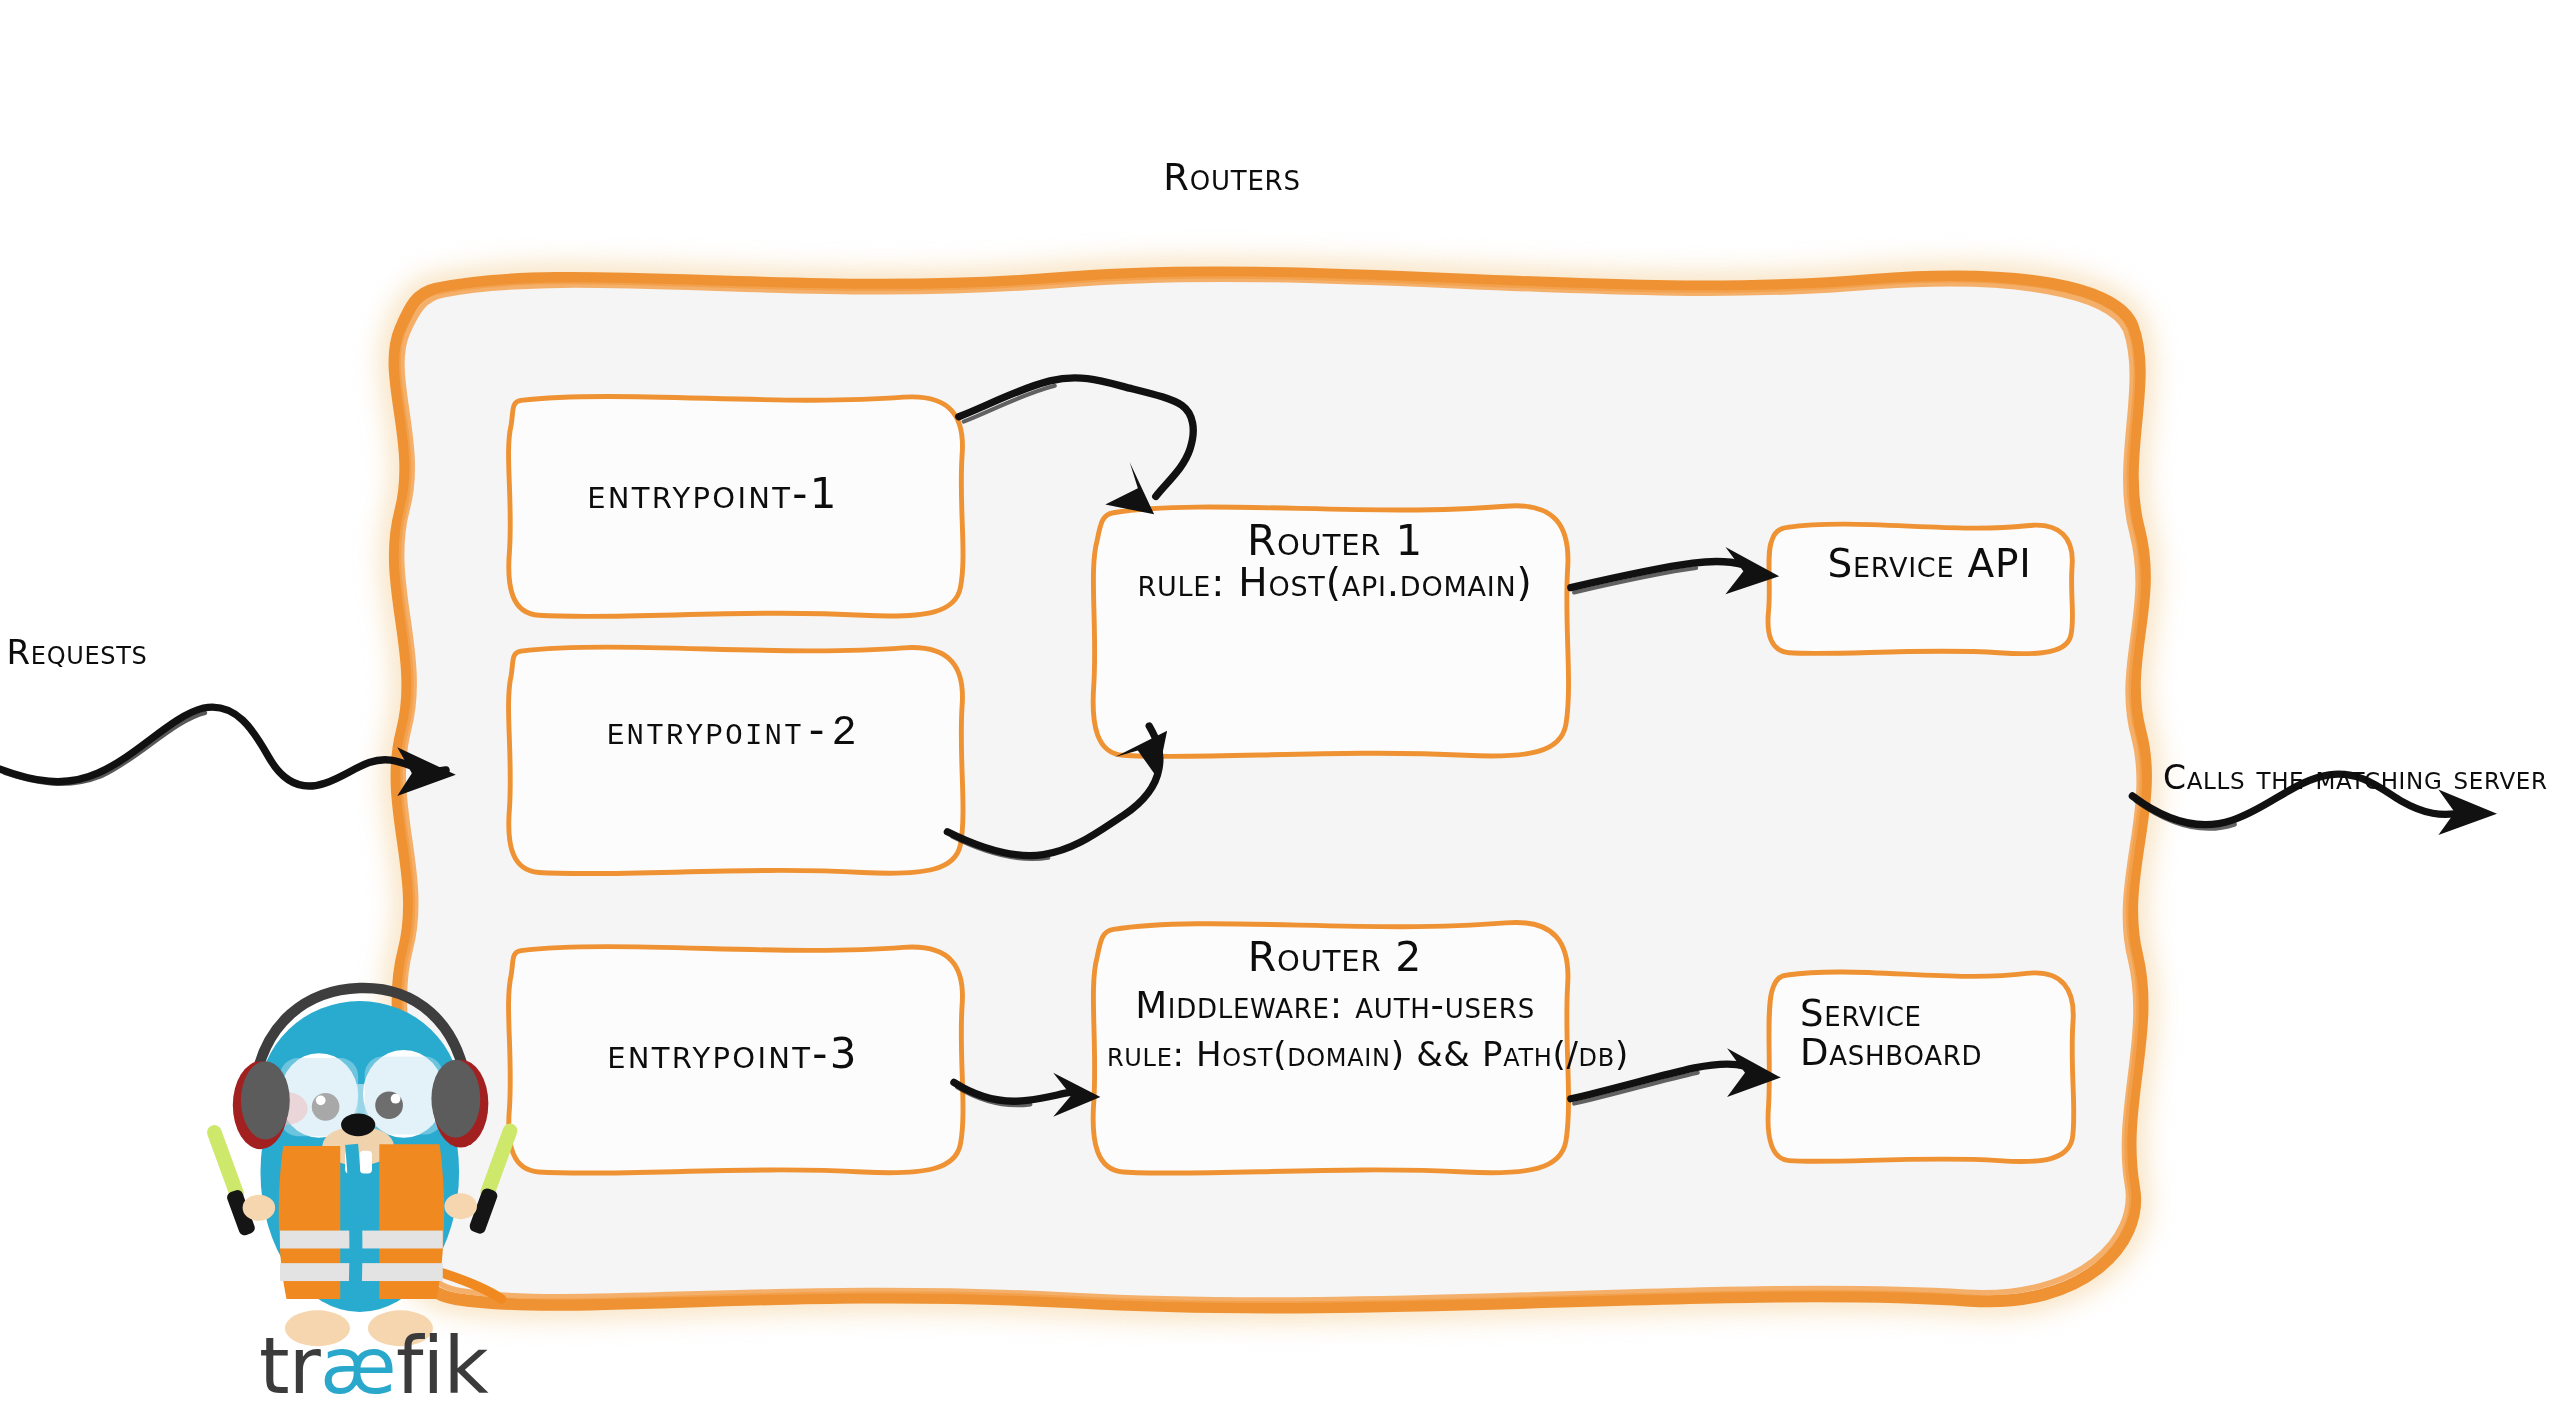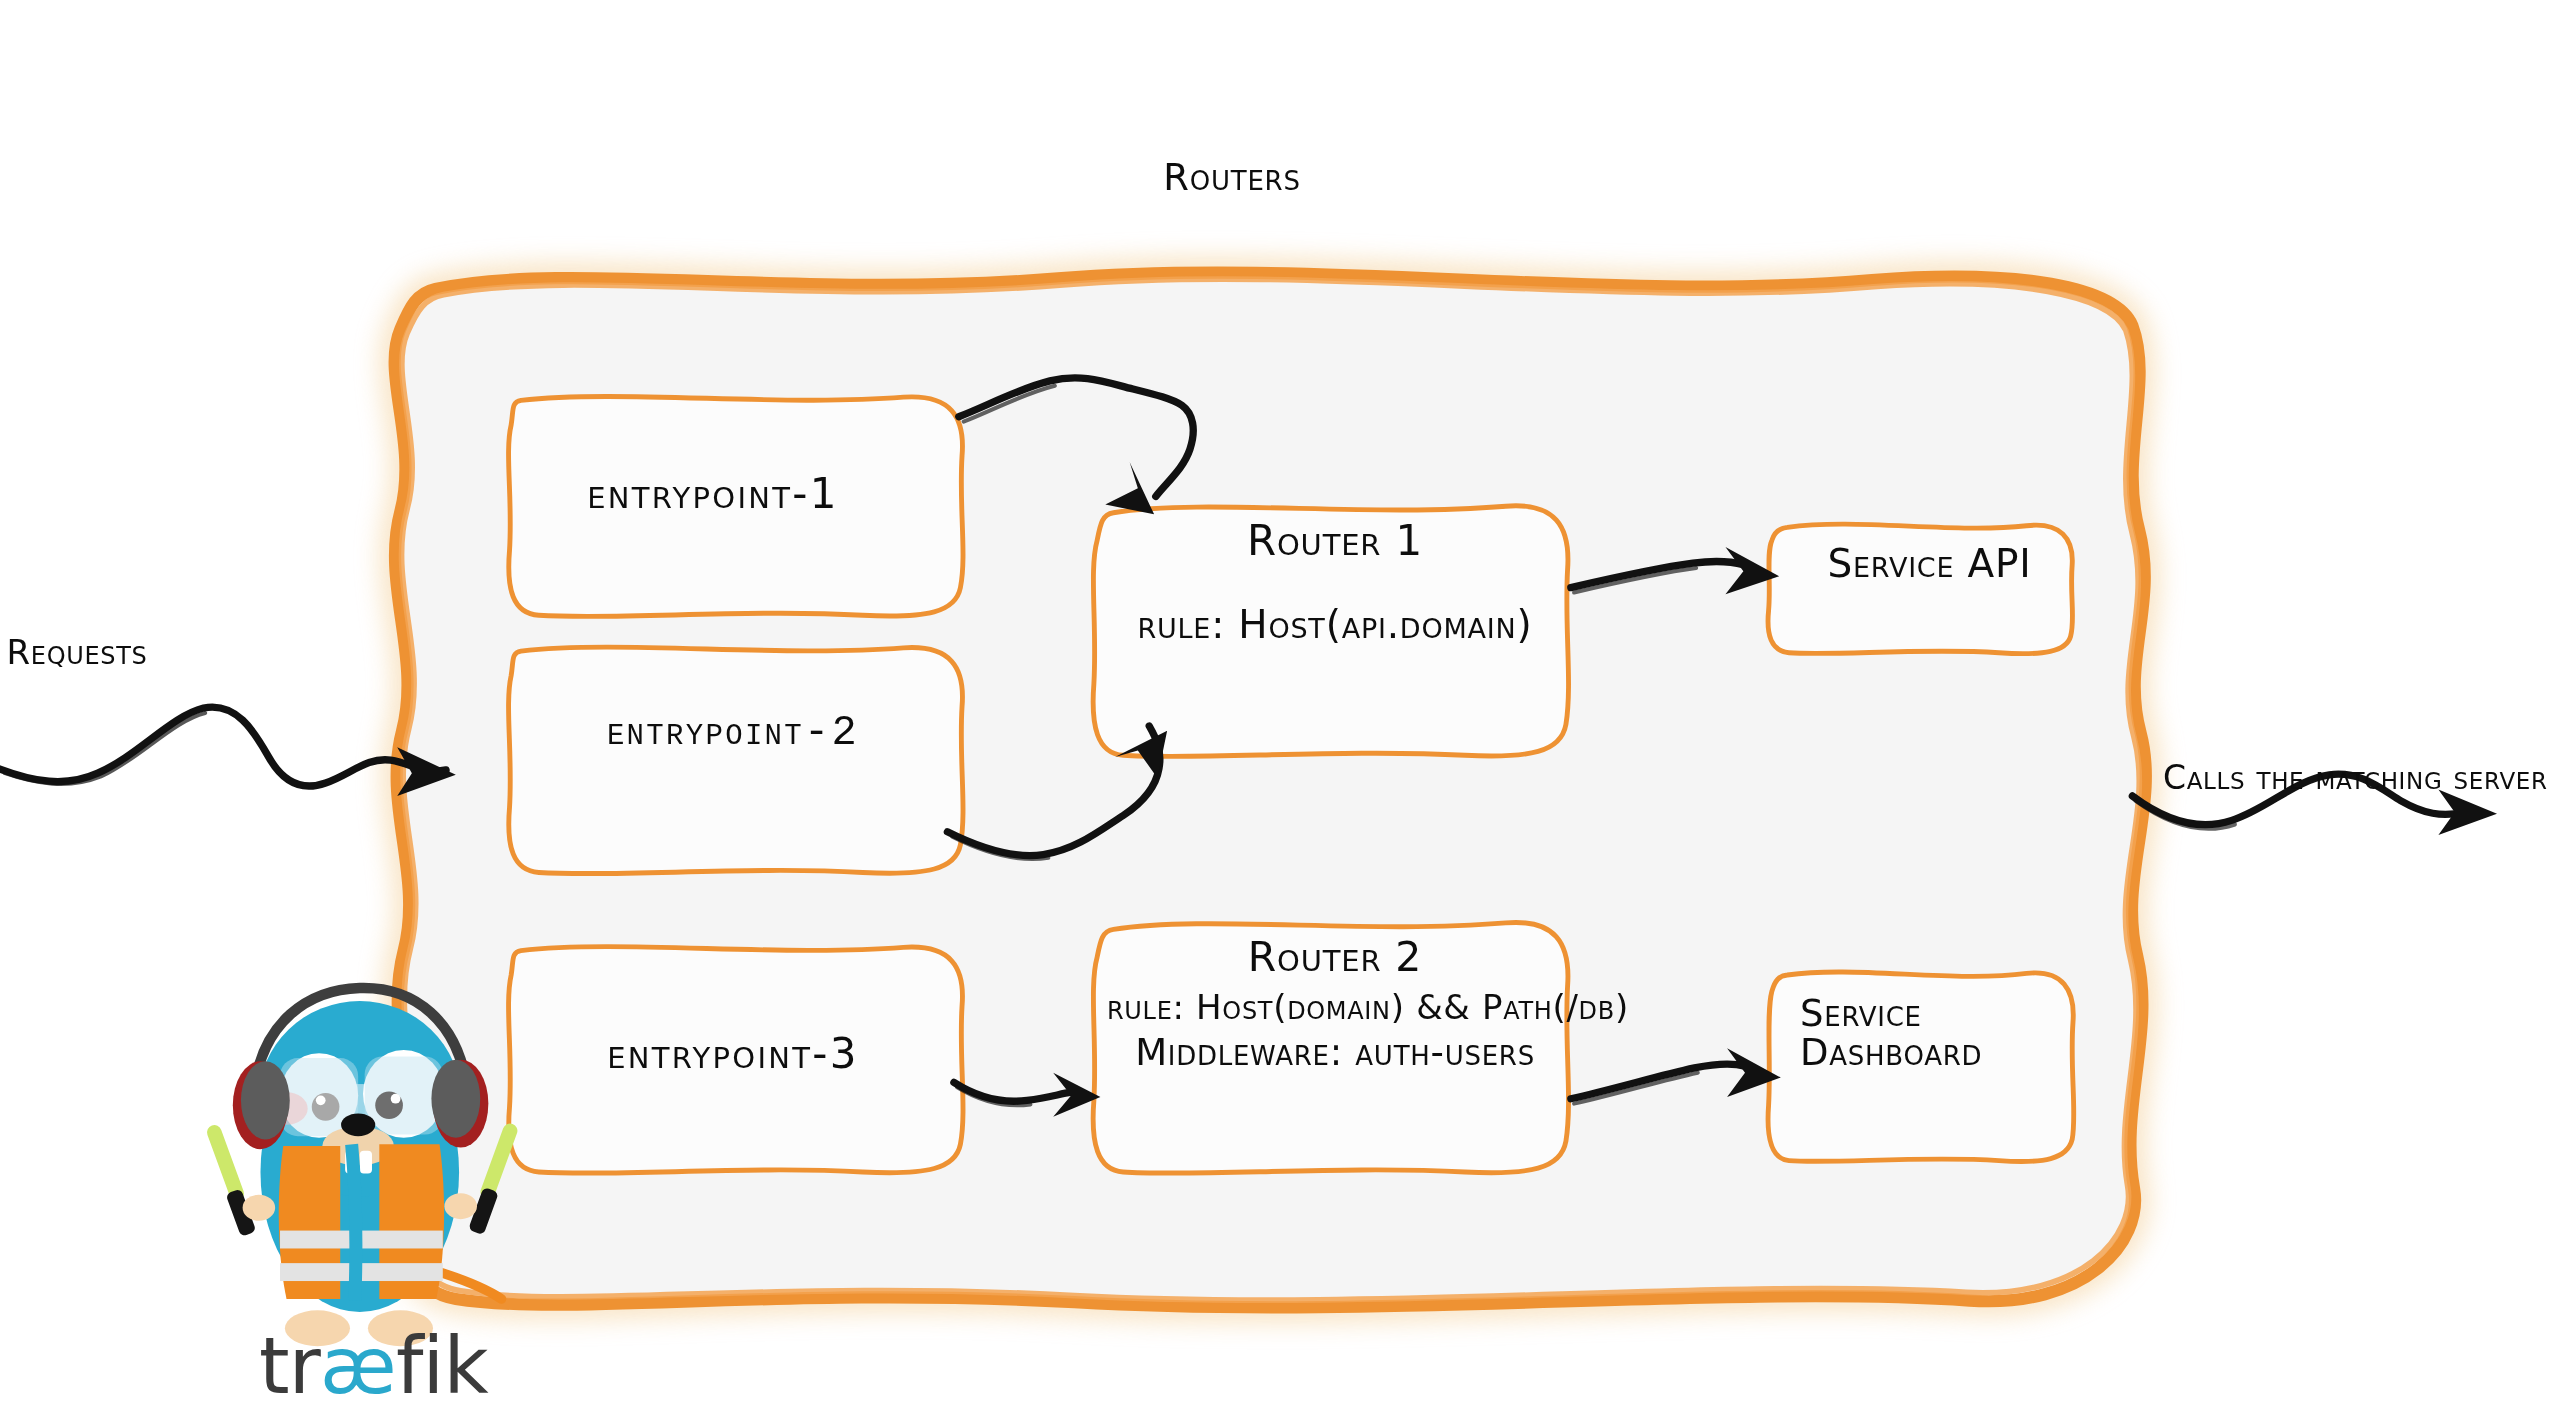--- a/index.html
+++ b/index.html
@@ -58,21 +58,21 @@
   .ep1 { left: 485px; top: 472px; }
   .ep2 { left: 505px; top: 711px; font-family: Liberation Mono, monospace; }
   .ep3 { left: 505px; top: 1032px; }
 
   .router-box-text {
     width: 456px;
     text-align: center;
   }
   .r1 { left: 1107px; top: 519px; }
   .r1 .rt-title { font-size: 42px; }
-  .r1 .rt-rule  { font-size: 39px; margin-top: 42px; }
+  .r1 .rt-rule  { font-size: 39px; }
 
   .r2 { left: 1107px; top: 936px; }
   .r2 .rt-title { font-size: 41px; }
   .r2 .rt-rule  { font-size: 34px; margin-top: 11.4px; }
   .r2 .rt-mw    { font-size: 37px; margin-top: 8.1px; }
 
   .svc-api {
     left: 1787px; top: 544px;
     width: 285px;
     text-align: center;
@@ -317,22 +317,22 @@
   <div class="lbl hand ep-text ep2">entrypoint-2</div>
   <div class="lbl hand ep-text ep3">entrypoint-3</div>
 
   <div class="lbl router-box-text r1">
     <div class="hand rt-title">Router 1</div>
     <div class="hand rt-rule">rule: Host(api.domain)</div>
   </div>
 
   <div class="lbl router-box-text r2">
     <div class="hand rt-title">Router 2</div>
+    <div class="hand rt-mw">Middleware: auth-users</div>
     <div class="hand rt-rule">rule: Host(domain) &amp;&amp; Path(/db)</div>
-    <div class="hand rt-mw">Middleware: auth-users</div>
   </div>
 
   <div class="lbl hand svc-api">Service API</div>
 
   <div class="lbl svc-dash">
     <div class="hand">Service</div>
     <div class="hand">Dashboard</div>
   </div>
 
   <div class="brand-wordmark"><span>tr</span><span class="ae">æ</span><span>fik</span></div>

